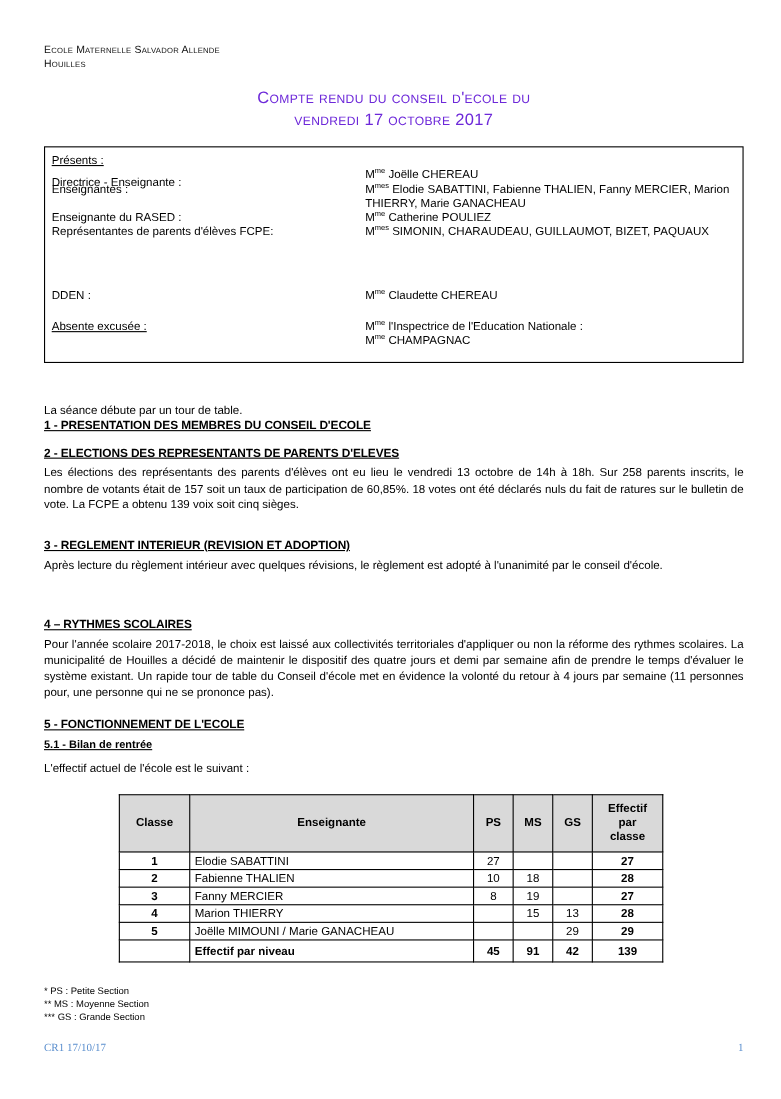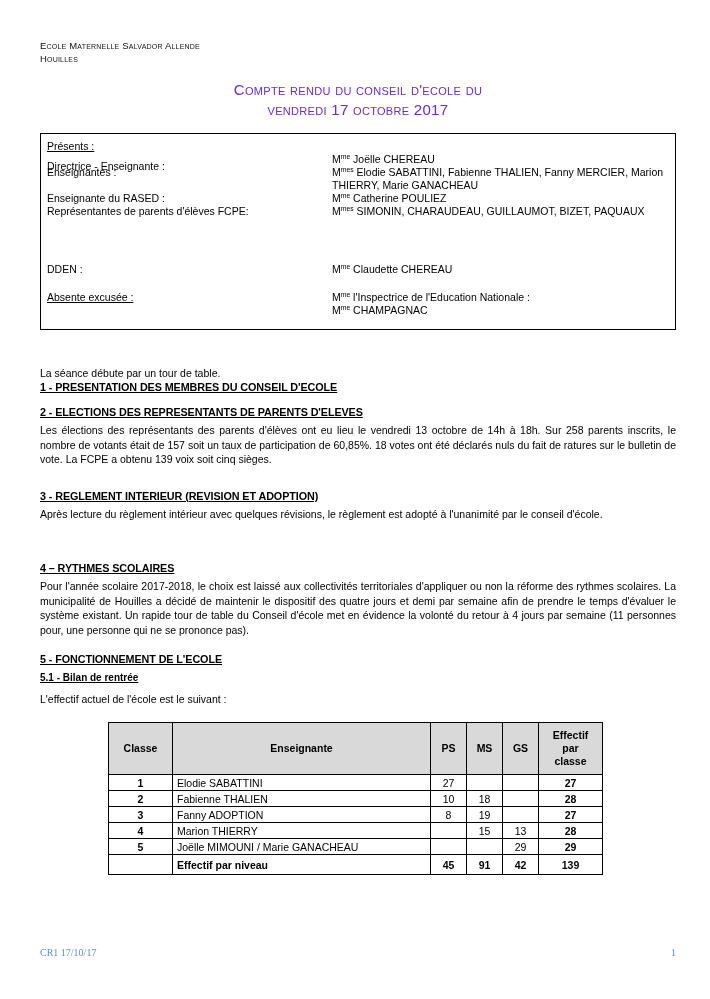--- a/index.html
+++ b/index.html
@@ -258,21 +258,21 @@
       <tr>
         <td class="cls">2</td>
         <td class="name">Fabienne THALIEN</td>
         <td>10</td>
         <td>18</td>
         <td></td>
         <td class="tot">28</td>
       </tr>
       <tr>
         <td class="cls">3</td>
-        <td class="name">Fanny ADOPTION</td>
+        <td class="name">Fanny MERCIER</td>
         <td>8</td>
         <td>19</td>
         <td></td>
         <td class="tot">27</td>
       </tr>
       <tr>
         <td class="cls">4</td>
         <td class="name">Marion THIERRY</td>
         <td></td>
         <td>15</td>
@@ -291,17 +291,22 @@
         <td></td>
         <td class="name">Effectif par niveau</td>
         <td>45</td>
         <td>91</td>
         <td>42</td>
         <td>139</td>
       </tr>
     </tbody>
   </table>
 
+  <div class="footnotes">
+    <div>* PS : Petite Section</div>
+    <div>** MS : Moyenne Section</div>
+    <div>*** GS : Grande Section</div>
+  </div>
 
   <div class="pg-footer-left">CR1 17/10/17</div>
   <div class="pg-footer-right">1</div>
 
 </div>
 
 </body></html>

